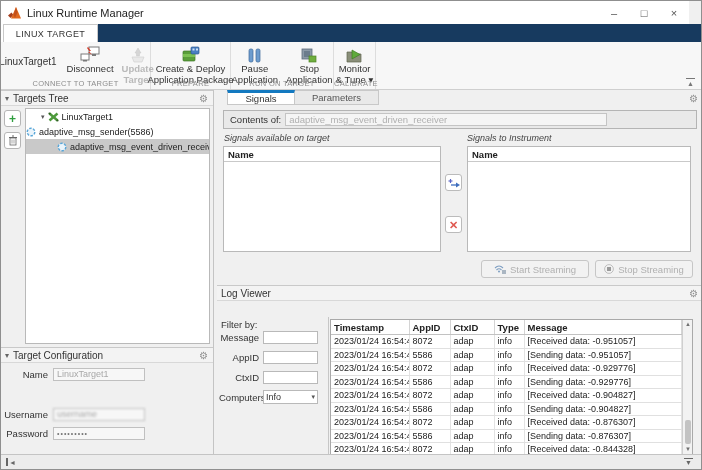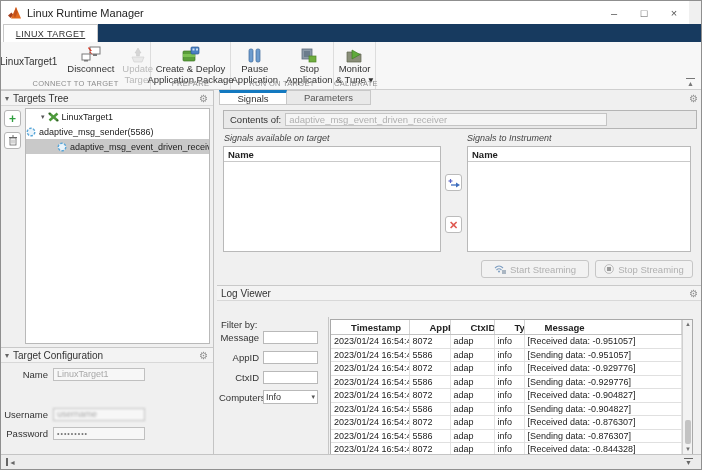--- a/index.html
+++ b/index.html
@@ -8,29 +8,29 @@
   .abs{position:absolute;}
   
   .titlebar{left:0;top:0;width:688px;height:23px;background:#fff;border-bottom:1px solid #e2e2e2;display:flex;align-items:center;}
   .title-text{margin-left:6px;font-size:11px;color:#222;}
   .win-controls{margin-left:auto;display:flex;height:100%;}
   .win-btn{width:30px;display:flex;align-items:center;justify-content:center;color:#555;font-size:11px;}
   
   .tabstrip{left:0;top:23px;width:700px;height:18px;background:#fff;}
   .tabstrip-navy{position:absolute;left:97px;top:0;right:0;bottom:0;background:#173a5f;}
   .ribbon-tab{position:absolute;left:2px;top:0;width:95px;height:18px;background:#fff;border:1px solid #c9c9c9;border-bottom:none;
-      box-sizing:border-box;display:flex;align-items:center;justify-content:center;font-size:9px;letter-spacing:.4px;color:#333;text-decoration:underline;}
+      box-sizing:border-box;display:flex;align-items:center;justify-content:center;font-size:9px;letter-spacing:.4px;color:#333;}
   
   .ribbon{left:0;top:41px;width:700px;height:47px;background:#f7f7f7;border-bottom:1px solid #cfcfcf;display:flex;}
   .rb-group{position:relative;border-right:1px solid #ddd;display:flex;align-items:flex-start;justify-content:center;padding:2px 3px 11px 3px;box-sizing:border-box;}
   .rb-section{position:absolute;left:0;right:0;bottom:1px;text-align:center;font-size:7.5px;color:#8c8c8c;letter-spacing:.3px;white-space:nowrap;}
   .rb-item{display:flex;flex-direction:column;align-items:center;padding:1px 4px;text-align:center;}
   .rb-item .ic{height:18px;display:flex;align-items:flex-end;justify-content:center;margin-bottom:1px;}
   .rb-item .lbl{font-size:9.5px;line-height:10.5px;color:#333;white-space:nowrap;}
-  .rb-item.disabled .lbl{color:#b9b9b9;}
+  .rb-item.disabled .lbl{color:#b9b9b9;font-weight:bold;}
   .rb-item.disabled .ic{opacity:.4;filter:grayscale(1);}
   .rb-target{align-self:center;font-size:10px;color:#333;padding:0 6px;}
   .ribbon-collapse{position:absolute;right:6px;bottom:2px;font-size:7px;color:#777;line-height:7px;text-align:center;}
   .ribbon-collapse .bar{display:block;border-top:1px solid #777;width:9px;margin:0 auto 1px auto;}
   
   .panel-header{background:#f3f3f3;border-top:1px solid #c9c9c9;border-bottom:1px solid #d8d8d8;display:flex;align-items:center;font-size:10px;color:#333;box-sizing:border-box;}
   .panel-header .tri{color:#666;font-size:8px;margin:0 4px;}
   .gear{margin-left:auto;margin-right:5px;color:#8f8f8f;font-size:10px;}
   .leftcol{left:0;top:89px;width:213px;height:364px;background:#f0f0f0;border-right:1px solid #c4c4c4;box-sizing:border-box;}
   .tool-btn{position:absolute;width:17px;height:17px;background:#fff;border:1px solid #b5b5b5;border-radius:3px;box-sizing:border-box;
@@ -42,21 +42,21 @@
   .tree-ic{margin-right:3px;display:inline-flex;}
   
   .cfg-row{position:absolute;height:14px;display:flex;align-items:center;}
   .cfg-label{width:52px;text-align:right;font-size:9.5px;color:#333;padding-right:5px;box-sizing:border-box;}
   .cfg-input{width:92px;height:13px;background:#f7f7f7;border:1px solid #c0c0c0;font-size:9px;color:#a8a8a8;padding:0 3px;box-sizing:border-box;font-family:"Liberation Sans",sans-serif;}
   .blurred{filter:blur(1.2px);}
   
   .rightcol{left:216px;top:89px;width:486px;height:364px;background:#f0f0f0;}
   .doc-tabs{position:absolute;left:0;top:0;width:100%;height:15px;display:flex;align-items:stretch;}
   .doc-tab{box-sizing:border-box;display:flex;align-items:center;justify-content:center;font-size:9.5px;border:1px solid #c8c8c8;}
-  .doc-tab.active{background:#fff;border-top:3px solid #1379c0;color:#333;width:68px;margin-left:2px;}
+  .doc-tab.active{background:#fff;border-top:3px solid #1379c0;color:#333;width:68px;margin-left:10px;}
   .doc-tab.inactive{background:#e9e9e9;color:#555;width:84px;border-left:none;}
   .contents-bar{position:absolute;left:6px;top:20px;width:474px;height:19px;background:#e9e9e9;border:1px solid #b4b4b4;box-sizing:border-box;display:flex;align-items:center;}
   .contents-bar .clabel{font-size:9.5px;color:#333;padding:0 4px 0 6px;white-space:nowrap;}
   .contents-input{width:322px;height:13px;background:#f5f5f5;border:1px solid #c4c4c4;color:#b0b0b0;font-size:9.5px;padding:0 3px;box-sizing:border-box;font-family:"Liberation Sans",sans-serif;}
   .sig-label{position:absolute;font-size:9px;font-style:italic;color:#444;}
   .sig-table{position:absolute;background:#fff;border:1px solid #b9b9b9;box-sizing:border-box;}
   .sig-table .hd{height:14px;border-bottom:1px solid #c9c9c9;display:flex;align-items:center;font-size:9.5px;font-weight:bold;color:#222;padding-left:4px;}
   .xfer-btn{position:absolute;left:228px;width:17px;height:17px;background:#fff;border:1px solid #bbb;border-radius:3px;box-sizing:border-box;display:flex;align-items:center;justify-content:center;}
   .stream-btn{position:absolute;height:18px;border:1px solid #c6c6c6;border-radius:3px;background:#f2f2f2;box-sizing:border-box;
       display:flex;align-items:center;justify-content:center;font-size:9.5px;color:#b0b0b0;gap:4px;}
@@ -65,21 +65,21 @@
   .lv-body{position:absolute;left:0;top:211px;width:100%;height:153px;background:#f0f0f0;margin-top:16px;}
   .filter-pane{position:absolute;left:2px;top:0;width:110px;height:100%;border-right:1px solid #c6c6c6;box-sizing:border-box;}
   .filter-heading{font-size:9.5px;color:#333;padding:2px 0 0 2px;}
   .f-row{position:absolute;height:14px;display:flex;align-items:center;}
   .f-label{width:44px;text-align:right;font-size:9.5px;color:#333;padding-right:4px;box-sizing:border-box;}
   .f-input{width:55px;height:13px;border:1px solid #b9b9b9;background:#fff;box-sizing:border-box;font-size:9px;padding:0 2px;font-family:"Liberation Sans",sans-serif;}
   .f-combo{width:55px;height:14px;border:1px solid #b9b9b9;background:#fff;box-sizing:border-box;display:flex;align-items:center;font-size:9px;color:#333;padding:0 2px;}
   .f-combo .caret{margin-left:auto;font-size:7px;color:#555;}
   .log-table-wrap{position:absolute;left:113px;top:2px;width:363px;height:146px;background:#fff;border:1px solid #a9a9a9;box-sizing:border-box;}
   table.logtab{border-collapse:collapse;table-layout:fixed;width:351px;}
-  table.logtab th{font-size:9.5px;font-weight:bold;color:#222;text-align:left;padding:1px 20px;border-right:1px solid #d4d4d4;border-bottom:1px solid #c2c2c2;height:12px;white-space:nowrap;overflow:hidden;}
+  table.logtab th{font-size:9.5px;font-weight:bold;color:#222;text-align:left;padding:1px 3px;border-right:1px solid #d4d4d4;border-bottom:1px solid #c2c2c2;height:12px;white-space:nowrap;overflow:hidden;}
   table.logtab td{font-size:9px;color:#222;padding:0 3px;border-right:1px solid #e3e3e3;border-bottom:1px solid #e0e0e0;height:12.5px;white-space:nowrap;overflow:hidden;}
   .vscroll{position:absolute;right:0;top:0;width:10px;bottom:10px;background:#f2f2f2;border-left:1px solid #cfcfcf;box-sizing:border-box;}
   .hscroll{position:absolute;left:0;right:10px;bottom:0;height:10px;background:#f2f2f2;border-top:1px solid #cfcfcf;box-sizing:border-box;}
   .sc-arrow{position:absolute;font-size:6px;color:#707070;width:10px;text-align:center;line-height:9px;}
   .sc-thumb{position:absolute;background:#c3c3c3;border-radius:2px;}
   
   .statusbar{left:0;top:453px;width:700px;height:15px;background:#ececec;border-top:1px solid #c4c4c4;box-sizing:border-box;display:flex;align-items:center;}
   .sb-left{margin-left:5px;display:flex;align-items:center;color:#666;font-size:7px;}
   .sb-left .bar{border-left:2px solid #666;height:8px;margin-right:1px;}
   .sb-right{margin-left:auto;margin-right:8px;color:#666;font-size:7px;line-height:6px;text-align:center;}

